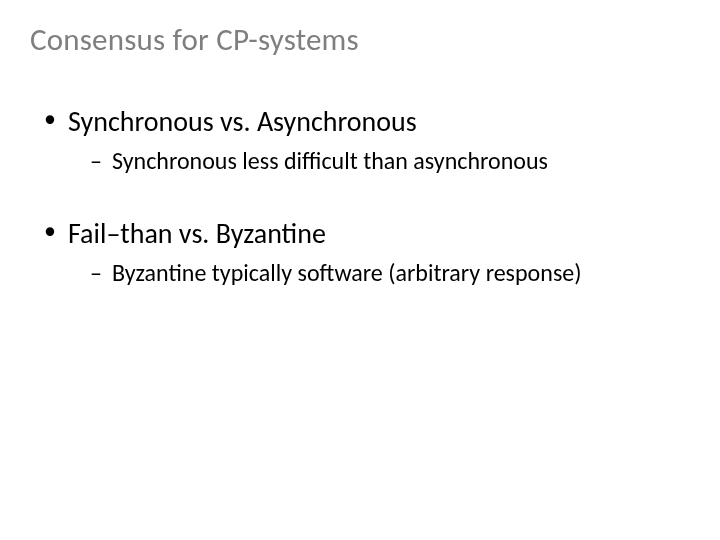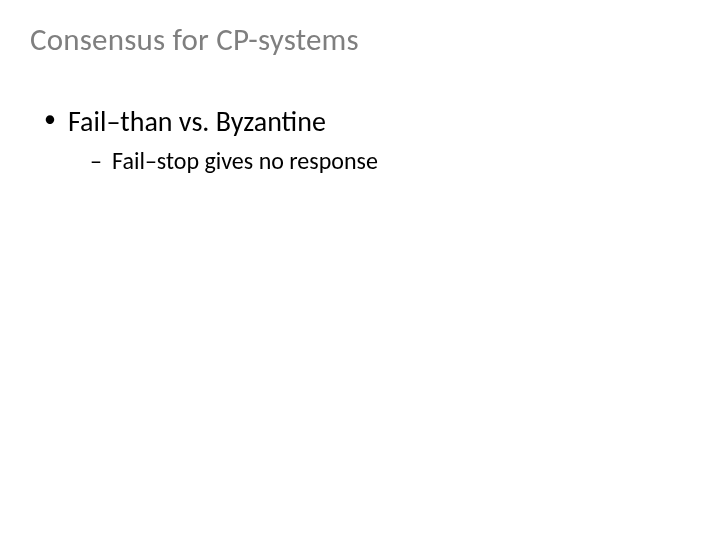--- a/index.html
+++ b/index.html
@@ -69,21 +69,29 @@
   }
 </style>
 </head>
 <body>
 
 <div class="slide">
   <h1 class="title">Consensus for CP-systems</h1>
 
   <ul class="level1">
     <li>
+      <span>Synchronous vs. Asynchronous</span>
+      <ul class="level2">
+        <li>
+          <span>Synchronous less difficult than asynchronous</span>
+        </li>
+      </ul>
+    </li>
+    <li>
       <span>Fail–than vs. Byzantine</span>
       <ul class="level2">
         <li>
-          <span>Fail–stop gives no response</span>
+          <span>Byzantine typically software (arbitrary response)</span>
         </li>
       </ul>
     </li>
   </ul>
 </div>
 
 </body></html>

